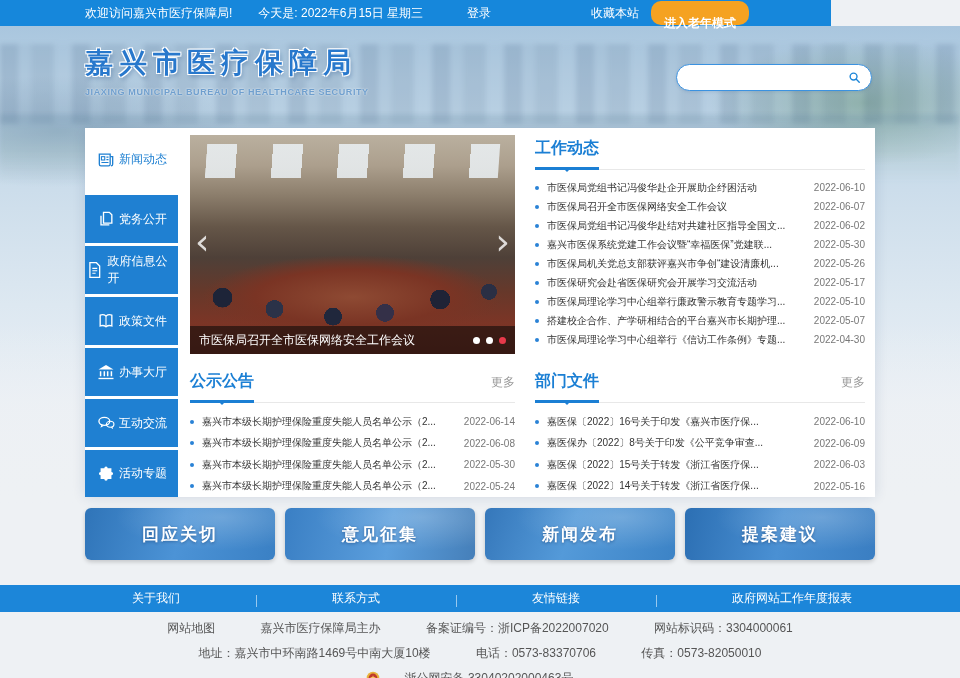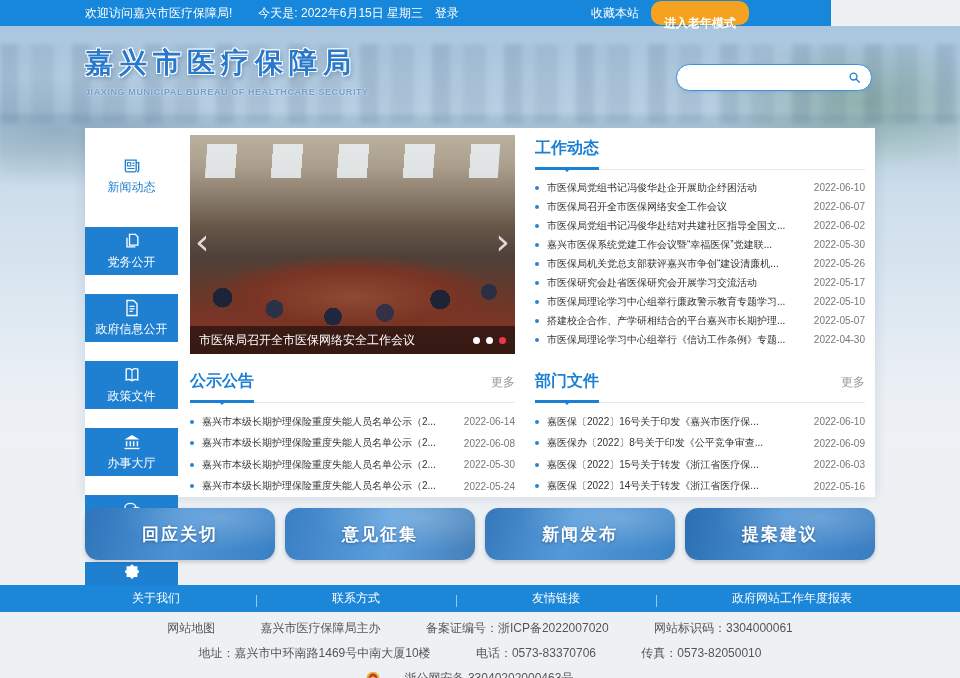--- a/index.html
+++ b/index.html
@@ -13,21 +13,21 @@
   }
   a { text-decoration: none; color: inherit; cursor: pointer; }
 
   
   .topbar {
     position: absolute; top:0; left:0; width:831px; height:26px;
     background:#1687db; display:flex; align-items:center;
     padding:0 82px 0 85px; color:#fff; font-size:12px; z-index:30;
   }
   .topbar .today { margin-left:26px; }
-  .topbar .login { margin-left:12px; cursor:pointer; }
+  .topbar .login { margin-left:44px; cursor:pointer; }
   .topbar .right { margin-left:auto; display:flex; align-items:center; gap:12px; }
   .elder-btn {
     background:#f5a221; color:#fff; font-weight:bold; font-size:12px;
     height:20px; line-height:20px; padding:12px 13px; border-radius:10px;
     border:none; cursor:pointer; font-family:inherit;
   }
 
   
   .hero {
     position:absolute; top:26px; left:0; width:960px; height:480px; z-index:0;
@@ -76,22 +76,22 @@
   
   .main-card {
     position:absolute; top:128px; left:85px; width:790px; height:369px;
     background:#fff; box-shadow:0 0 12px rgba(25,60,105,.14); z-index:10; display:flex;
   }
 
   
   .sidebar { width:93px; flex:none; display:flex; flex-direction:column; }
   .side-item {
     height:48px; margin-bottom:3px; background:#1f80d2; color:#fff;
-    display:flex; flex-direction:column; align-items:center; justify-content:center;
-    gap:3px; font-size:12px; cursor:pointer; flex:none;margin-top:16px;
+    display:flex; flex-direction:row; align-items:center; justify-content:center;
+    gap:3px; font-size:12px; cursor:pointer; flex:none;
   }
   .side-item svg { width:20px; height:20px; display:block; }
   .side-item.active { height:63px; background:#fff; color:#1f80d2; margin-bottom:4px; }
   .side-item:last-child { margin-bottom:0; flex:1; }
 
   
   .content { flex:1; padding:7px 10px 0 12px; display:flex; flex-direction:column; min-width:0; }
   .row { display:flex; gap:20px; }
   .row1 { height:222px; }
   .row2 { margin-top:14px; flex:1; }
@@ -153,21 +153,21 @@
   .cdot { width:7px; height:7px; border-radius:50%; background:#fff; cursor:pointer; }
   .cdot.active { background:#e8394a; }
 
   
   .banners { position:absolute; top:508px; left:85px; width:790px; display:flex; gap:10px; z-index:10; }
   .banner {
     flex:1; height:52px; position:relative; cursor:pointer;
     display:flex; align-items:center; justify-content:center;
     color:#fff; font-size:17px; font-weight:bold; letter-spacing:2px;
     text-shadow:0 1px 3px rgba(0,40,90,.45);
-    box-shadow:0 2px 4px rgba(0,0,0,.18); border-radius:13px;
+    box-shadow:0 2px 4px rgba(0,0,0,.18); border-radius:6px;
     background:linear-gradient(105deg,#2f74b8 0%, #4c93d6 50%, #3a80c4 100%);
   }
   .banner::after {
     content:""; position:absolute; inset:0; border-radius:2px;
     background:radial-gradient(ellipse at 72% 18%, rgba(255,255,255,.22), transparent 55%);
   }
   .banner:nth-child(2){ background:linear-gradient(100deg,#3a7fc4 0%, #5c9fdd 55%, #457fb9 100%); }
   .banner:nth-child(3){ background:linear-gradient(110deg,#3577ba 0%, #549ad9 45%, #3c83c6 100%); }
   .banner:nth-child(4){ background:linear-gradient(100deg,#2c6fb3 0%, #4a90d3 50%, #3a7ec2 100%); }
   .banner:nth-child(5){ background:linear-gradient(105deg,#3density 0,#0 0), linear-gradient(105deg,#3a7dc0 0%, #5a9cda 55%, #4284c7 100%); }

